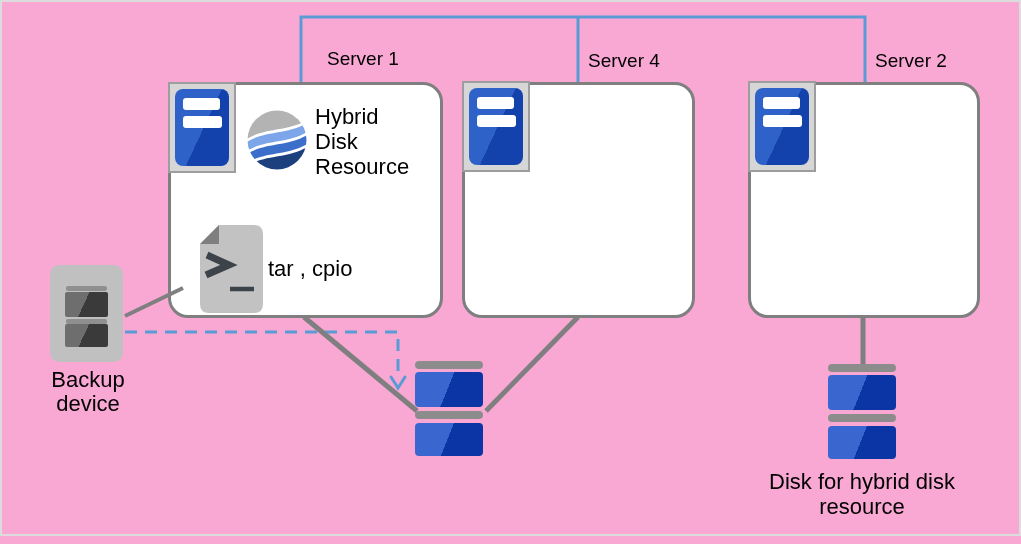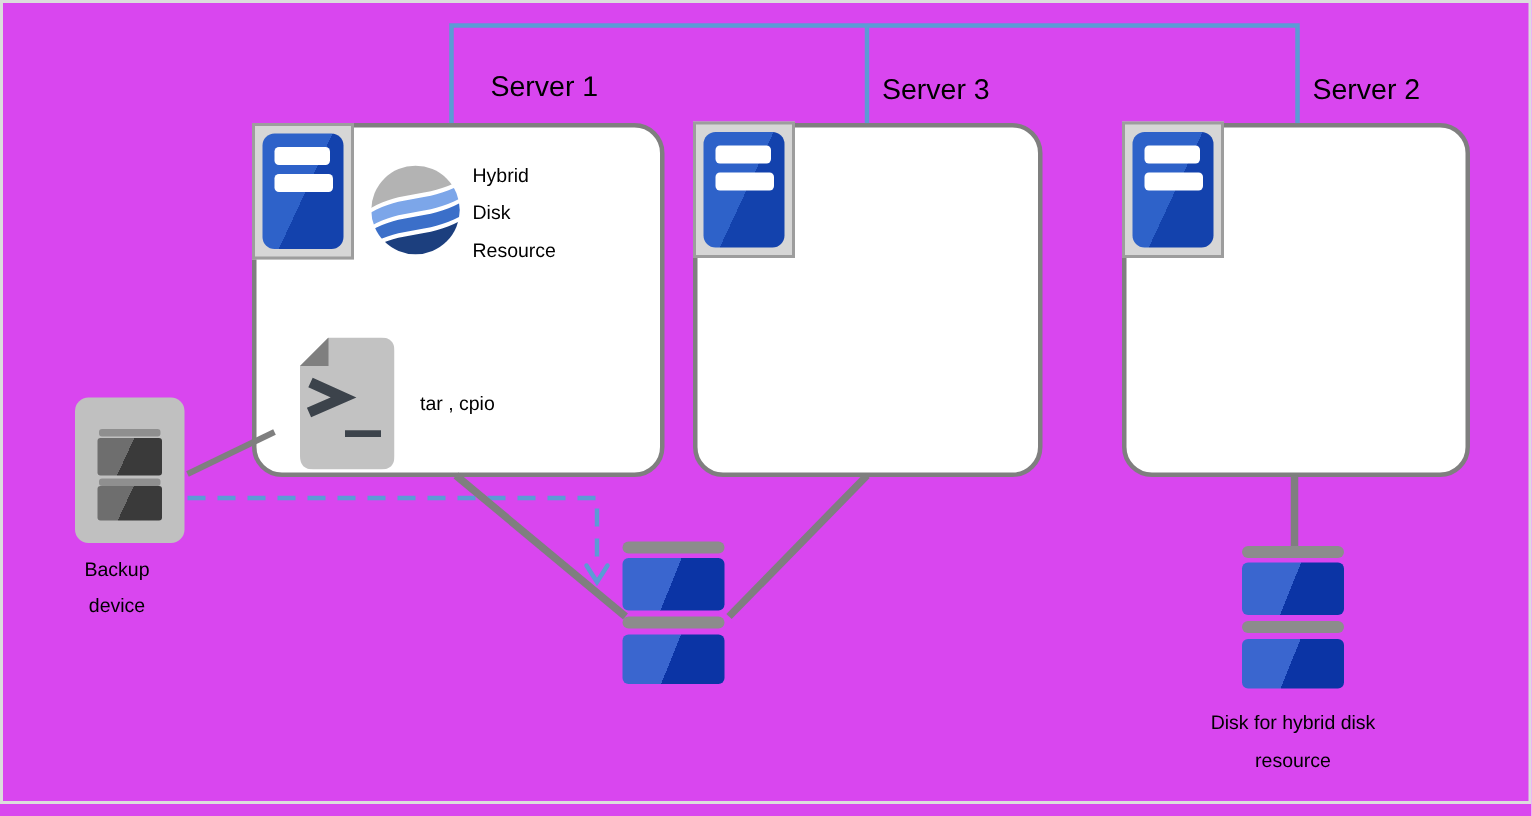--- a/index.html
+++ b/index.html
@@ -1,31 +1,31 @@
 <!DOCTYPE html>
 <html style="--text: #000000; --connector-blue: #5b9bd5; --line-gray: #7f7f7f; --box-border: #7f7f7f; --icon-frame: #d6d6d6; --icon-frame-border: #9d9d9d; --server-blue-light: #2e62c9; --server-blue-dark: #1342ad; --disk-blue-light: #3a66cf; --disk-blue-dark: #0b34a5; --bar-gray: #8c8c8c; --device-body: #c0c0c0; --device-bar: #8f8f8f; --device-slot-light: #6e6e6e; --device-slot-dark: #3a3a3a; --doc-gray: #c2c2c2; --doc-fold: #7f7f7f; --doc-glyph: #3c434b; --sphere-gray: #b3b3b3; --sphere-light-blue: #7ca6e9; --sphere-mid-blue: #3b6fc9; --sphere-dark-blue: #1c3f7e;"><head>
 <meta charset="utf-8">
 <style>
   html,body{margin:0;padding:0;background:#fff;}
   .canvas{
-    position:relative;width:1021px;height:544px;background:#d946ef;
+    position:relative;width:1021px;height:544px;background:#f9a8d4;
     font-family:"Liberation Sans",sans-serif;color:var(--text,#000);
     overflow:hidden;
   }
   .frame{
     position:absolute;left:0;top:0;width:1017px;height:532px;
     border:2px solid #dcdcdc;pointer-events:none;
   }
   .server-box{
     position:absolute;top:82px;height:236px;background:#fff;
     border:3px solid var(--box-border,#7f7f7f);border-radius:20px;
     box-sizing:border-box;z-index:1;
   }
   .wires{position:absolute;left:0;top:0;width:1021px;height:544px;z-index:4;pointer-events:none;}
-  .label{position:absolute;font-size:13px;line-height:25px;z-index:10;white-space:pre-line;}
+  .label{position:absolute;font-size:22px;line-height:25px;z-index:10;white-space:pre-line;}
   .label.center{text-align:center;}
   .server-label{position:absolute;font-size:19px;z-index:10;}
   
   .server-icon{
     position:absolute;width:68px;height:91px;background:var(--icon-frame,#d6d6d6);
     border:2px solid var(--icon-frame-border,#9d9d9d);box-sizing:border-box;z-index:8;
   }
   .server-icon-inner{
     position:absolute;left:5px;top:5px;right:5px;bottom:5px;border-radius:8px;
     background:linear-gradient(115deg,var(--server-blue-light,#2e62c9) 52%,var(--server-blue-dark,#1342ad) 52%);
@@ -82,21 +82,21 @@
     <path d="M 125 332 L 398 332 L 398 374" style="stroke:var(--connector-blue);stroke-width:3;fill:none;stroke-dasharray:12 8"></path>
     <path d="M 391 377 L 398 388 L 405 377" style="stroke:var(--connector-blue);stroke-width:3;fill:none;stroke-linecap:round"></path>
 
     <path d="M 125 316 L 183 288" style="stroke:var(--line-gray);stroke-width:4;fill:none"></path>
     <path d="M 304 317 L 417 411" style="stroke:var(--line-gray);stroke-width:5;fill:none"></path>
     <path d="M 578 317 L 486 411" style="stroke:var(--line-gray);stroke-width:5;fill:none"></path>
     <path d="M 863 317 L 863 366" style="stroke:var(--line-gray);stroke-width:5;fill:none"></path>
   </svg>
 
   <div class="server-label" style="left:327px;top:48px;">Server 1</div>
-  <div class="server-label" style="left:588px;top:50px;">Server 3</div>
+  <div class="server-label" style="left:588px;top:50px;">Server 4</div>
   <div class="server-label" style="left:875px;top:50px;">Server 2</div>
 
   <div class="server-icon" style="left:168px;top:82px;">
     <div class="server-icon-inner">
       <div class="sbar b1"></div>
       <div class="sbar b2"></div>
     </div>
   </div>
   <div class="server-icon" style="left:462px;top:81px;">
     <div class="server-icon-inner">
@@ -127,29 +127,29 @@
   <div class="label" style="left:315px;top:104px;width:120px;">Hybrid
 Disk
 Resource</div>
 
   <svg class="doc" viewBox="0 0 63 88">
     <path d="M 19 0 H 54 Q 63 0 63 9 V 79 Q 63 88 54 88 H 9 Q 0 88 0 79 V 19 Z" style="fill:var(--doc-gray)"></path>
     <path d="M 19 0 L 19 19 L 0 19 Z" style="fill:var(--doc-fold)"></path>
     <path d="M 7 30 L 29 40 L 6 50" style="stroke:var(--doc-glyph);stroke-width:7;fill:none"></path>
     <path d="M 30 64 H 54" style="stroke:var(--doc-glyph);stroke-width:4.5;fill:none"></path>
   </svg>
-  <div class="label" style="left:280px;top:256px;">tar , cpio</div>
+  <div class="label" style="left:268px;top:256px;">tar , cpio</div>
 
   <div class="backup-device">
     <div class="dbar d1"></div>
     <div class="slot s1"></div>
     <div class="dbar d2"></div>
     <div class="slot s2"></div>
   </div>
-  <div class="label center" style="left:18px;top:368px;width:120px;line-height:24px;">Backup
+  <div class="label center" style="left:28px;top:368px;width:120px;line-height:24px;">Backup
 device</div>
 
   <div class="disk" style="left:415px;top:361px;">
     <div class="gbar g1"></div>
     <div class="platter p1"></div>
     <div class="gbar g2"></div>
     <div class="platter p2"></div>
   </div>
 
   <div class="disk" style="left:828px;top:364px;">

